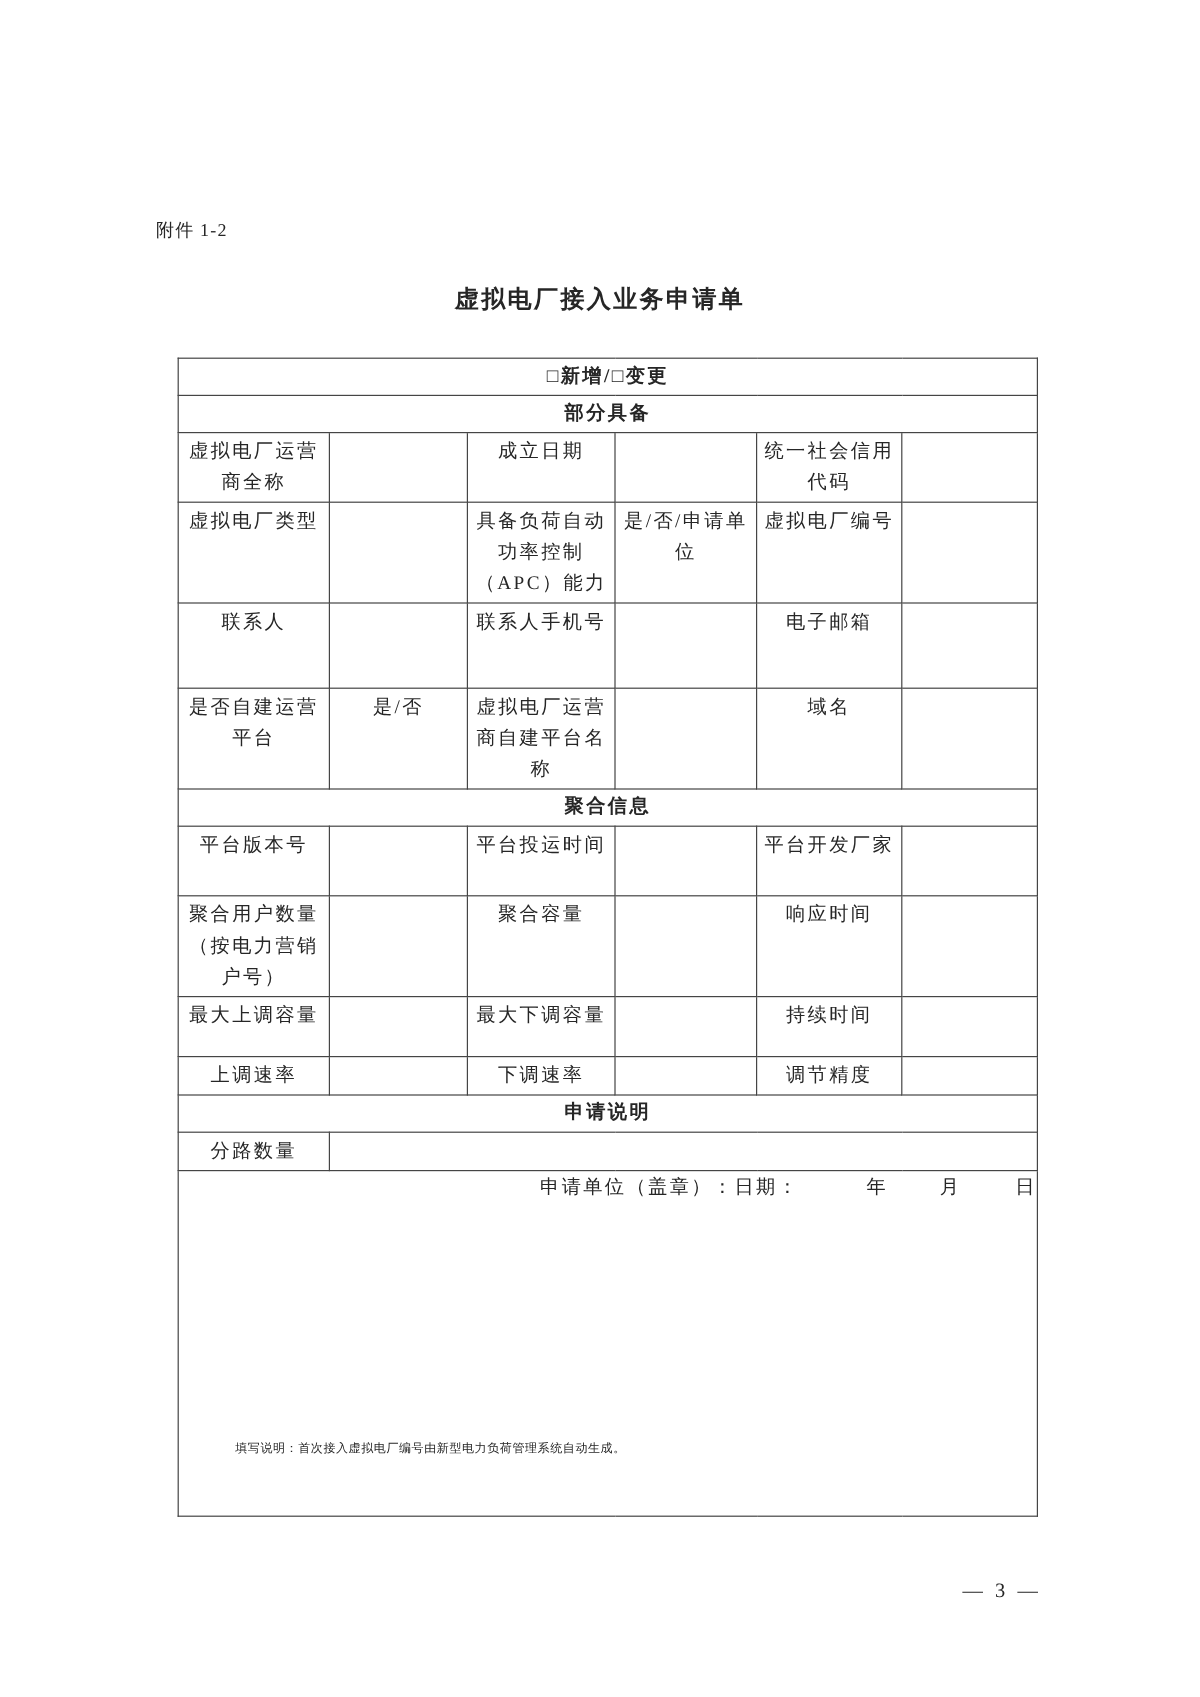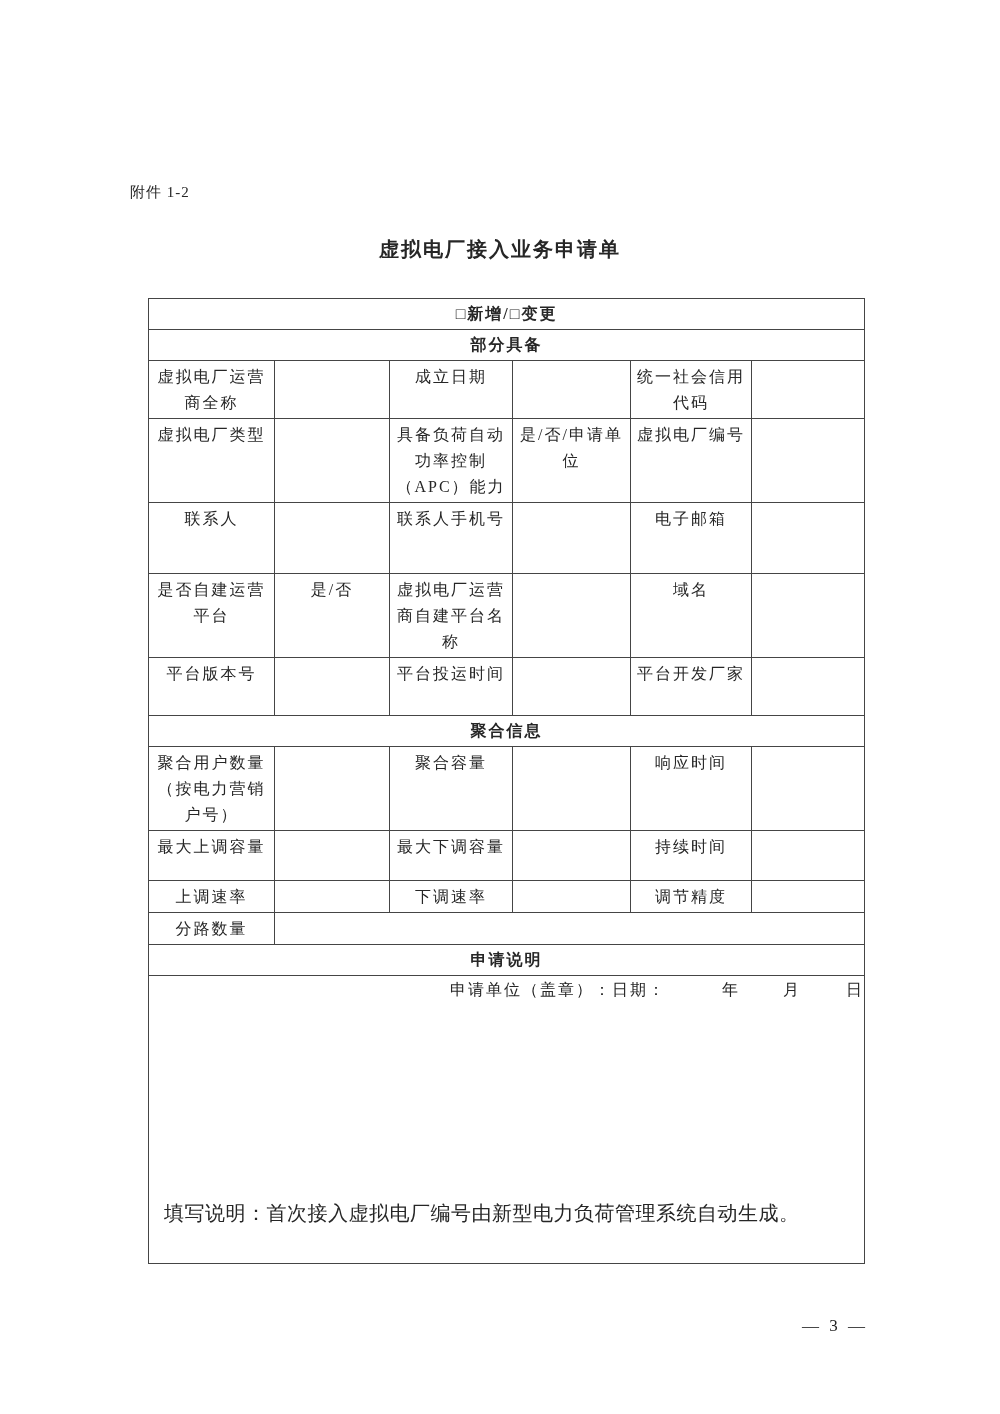--- a/index.html
+++ b/index.html
@@ -75,23 +75,23 @@
     line-height: 28px;
     font-size: 16px;
     letter-spacing: 2px;
     white-space: nowrap;
   }
   .date-line .yr { margin-left: 56px; }
   .date-line .mo { margin-left: 43px; }
   .date-line .dy { margin-left: 45px; }
   .footer-note {
     position: absolute;
-    left: 164px;
+    left: 196px;
     top: 1200px;
-    font-size: 20px;
+    font-size: 10px;
     letter-spacing: 0.5px;
     white-space: nowrap;
   }
   .page-number {
     position: absolute;
     right: 132px;
     top: 1316px;
     font-size: 17px;
     letter-spacing: 3px;
     white-space: nowrap;
@@ -148,33 +148,33 @@
         <td></td>
       </tr>
       <tr style="height:70px">
         <td>是否自建运营平台</td>
         <td>是/否</td>
         <td>虚拟电厂运营商自建平台名称</td>
         <td></td>
         <td>域名</td>
         <td></td>
       </tr>
+      <tr style="height:27px">
+        <td colspan="6" class="hdr">聚合信息</td>
+      </tr>
+
       <tr style="height:58px">
         <td>平台版本号</td>
         <td></td>
         <td>平台投运时间</td>
         <td></td>
         <td>平台开发厂家</td>
         <td></td>
       </tr>
 
-      <tr style="height:27px">
-        <td colspan="6" class="hdr">聚合信息</td>
-      </tr>
-
       <tr style="height:84px">
         <td>聚合用户数量（按电力营销户号）</td>
         <td></td>
         <td>聚合容量</td>
         <td></td>
         <td>响应时间</td>
         <td></td>
       </tr>
       <tr style="height:50px">
         <td>最大上调容量</td>
@@ -185,27 +185,27 @@
         <td></td>
       </tr>
       <tr style="height:27px">
         <td>上调速率</td>
         <td></td>
         <td>下调速率</td>
         <td></td>
         <td>调节精度</td>
         <td></td>
       </tr>
+      <tr style="height:25px">
+        <td colspan="6" class="hdr">申请说明</td>
+      </tr>
+
       <tr style="height:28px">
         <td>分路数量</td>
         <td colspan="5"></td>
-      </tr>
-
-      <tr style="height:25px">
-        <td colspan="6" class="hdr">申请说明</td>
       </tr>
       <tr>
         <td colspan="6" class="app-box">
           <div class="app-box-inner">
             <div>申请单位（盖章）：</div>
             <div class="date-line">
               <span>日期：</span><span class="yr">年</span><span class="mo">月</span><span class="dy">日</span>
             </div>
           </div>
         </td>

